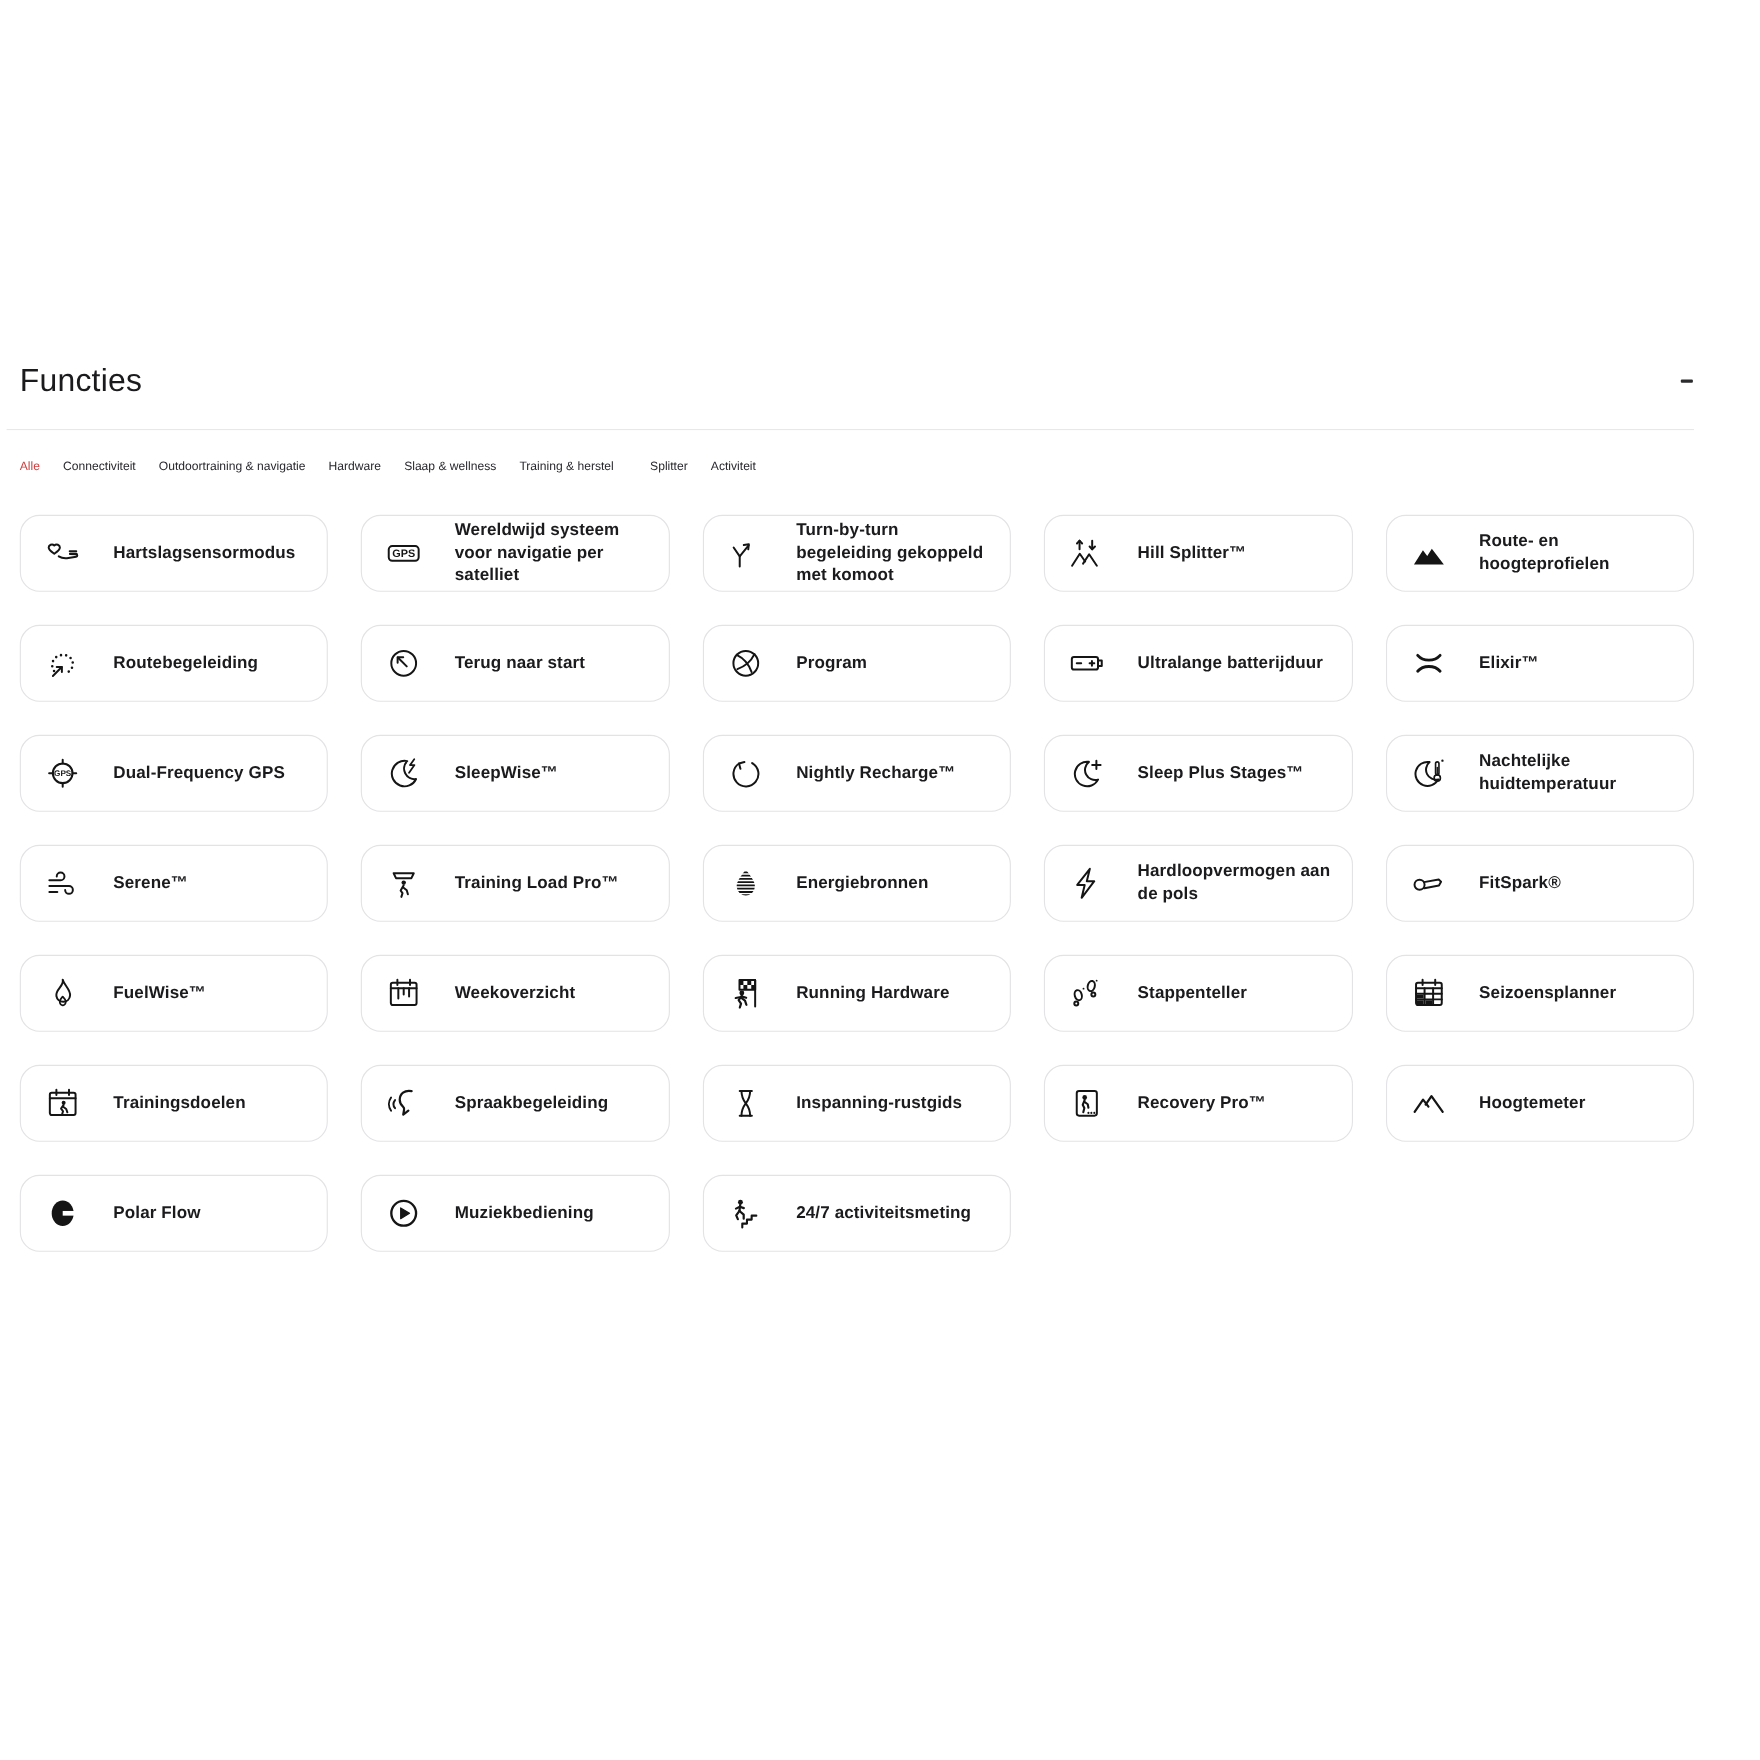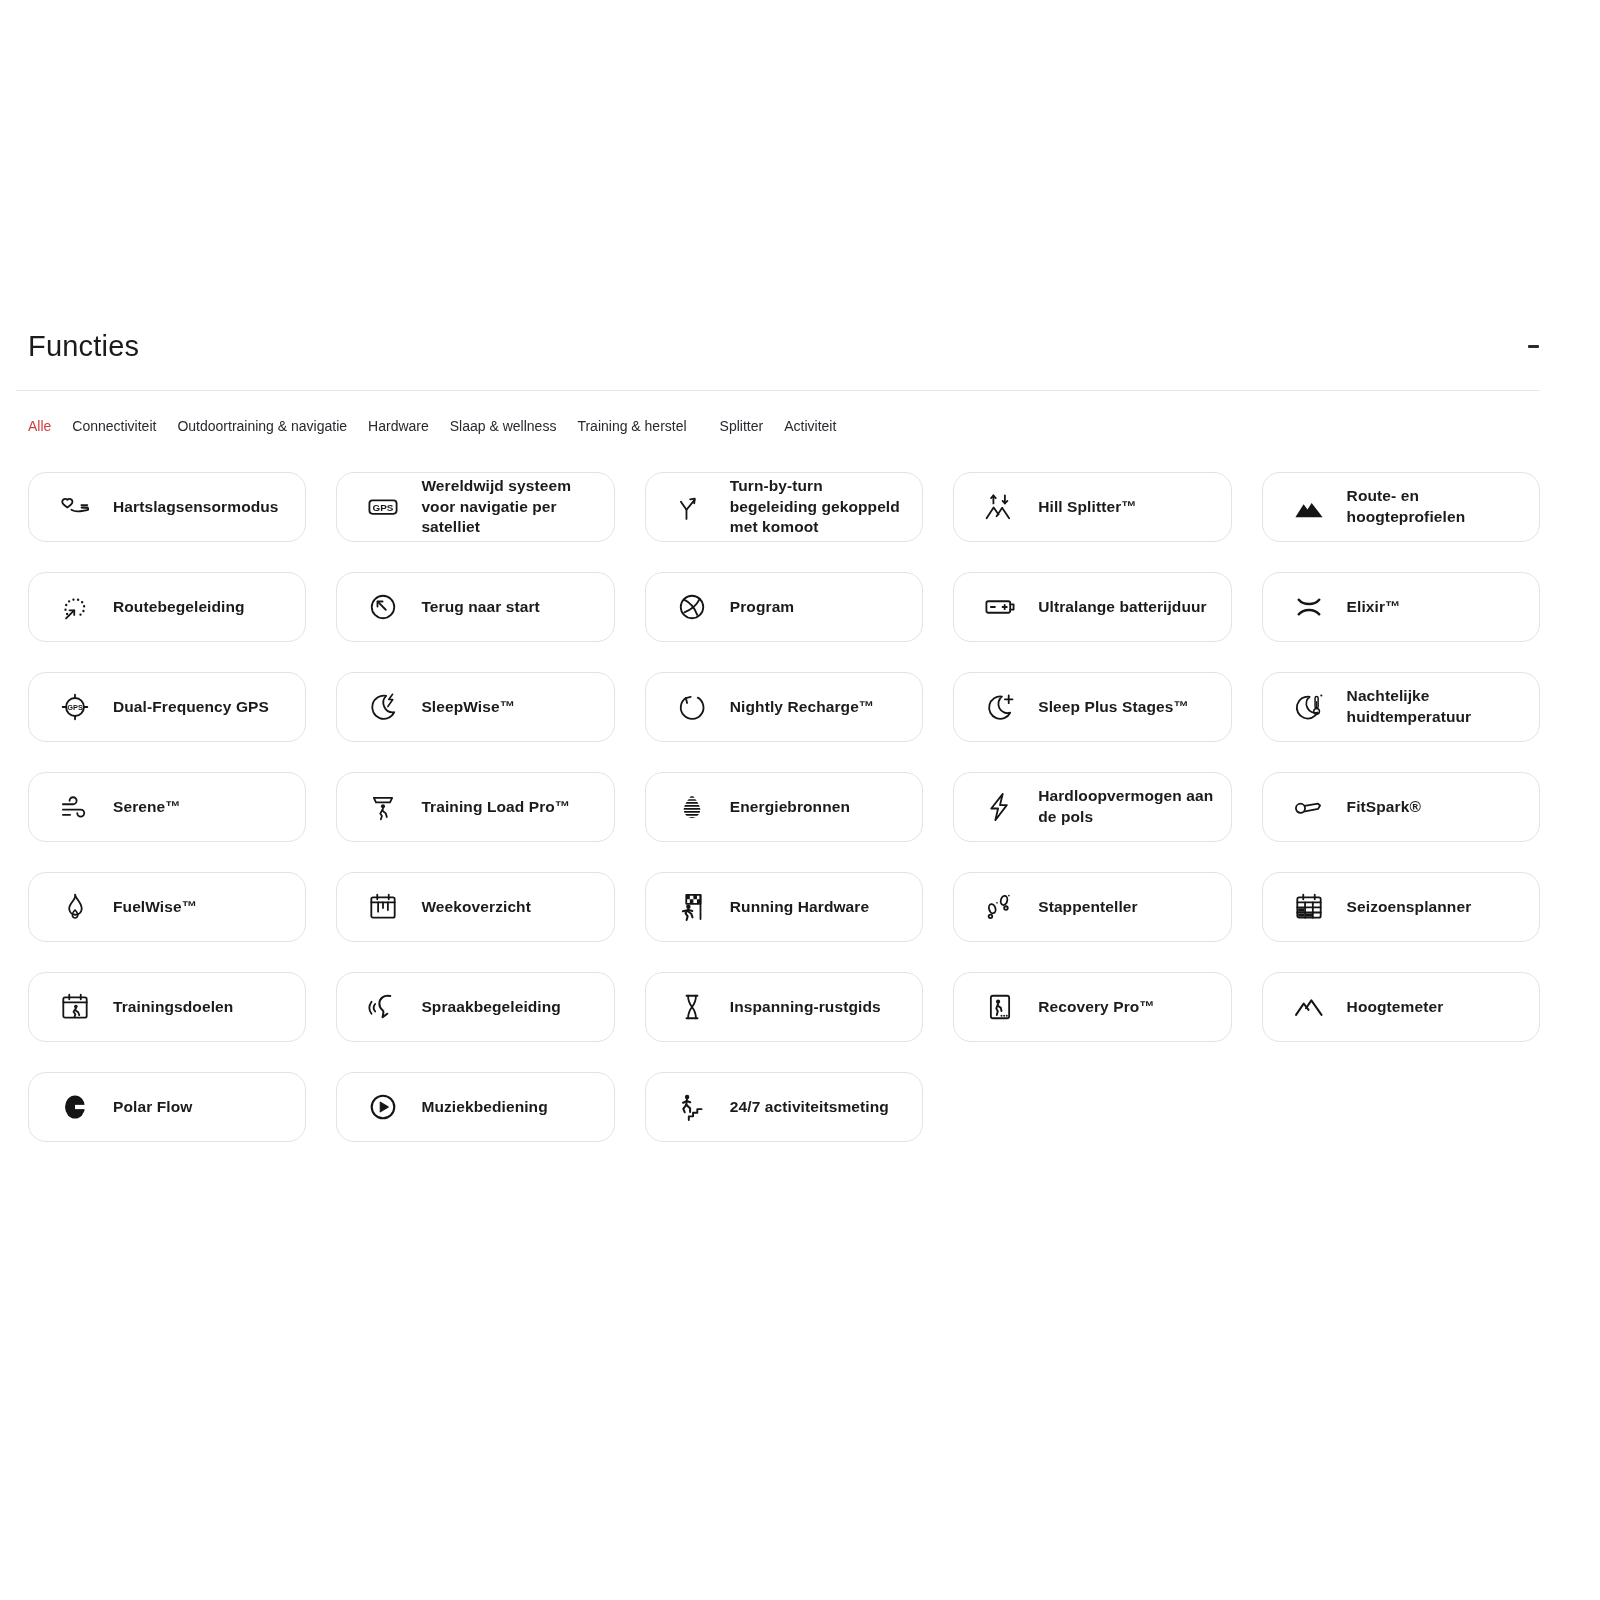--- a/index.html
+++ b/index.html
@@ -1,39 +1,39 @@
 <!DOCTYPE html>
 <html style="--accent: #cf3e3e;"><head>
 <meta charset="utf-8">
 <style>
   html,body{margin:0;padding:0;background:#fff;}
   body{
     width:1600px;height:1600px;position:relative;overflow:hidden;
     font-family:"Liberation Sans",sans-serif;color:#1d1d20;
     -webkit-font-smoothing:antialiased;
   }
-  .section{padding:330px 60px 0 28px;}
+  .section{padding:330px 60px 0 18px;}
   .sec-header{display:flex;align-items:center;justify-content:space-between;}
   .sec-title{font-size:29px;font-weight:500;letter-spacing:.2px;color:#1b1b1e;}
   .collapse-btn{width:14px;height:16px;display:flex;align-items:center;justify-content:center;cursor:pointer;}
   .collapse-bar{width:11px;height:3px;background:#2b2b2e;border-radius:1px;}
   .divider{height:1px;background:#e8e8ea;margin-top:27px;margin-left:-12px;}
-  .tabs{display:flex;align-items:center;gap:21px;margin-top:27px;font-size:14px;color:#28282e;}
+  .tabs{display:flex;align-items:center;gap:21px;margin-top:27px;font-size:11px;color:#28282e;}
   .tab{cursor:pointer;white-space:nowrap;}
   .tab.active{color:var(--accent,#cf3e3e);}
   .tab:nth-child(7){margin-left:12px;}
   .grid{
     margin-top:38px;display:grid;grid-template-columns:repeat(5,1fr);
     column-gap:15px;row-gap:39px;gap:30px;
   }
   .card{
     height:70px;border:1px solid #e3e3e6;border-radius:18px;background:#fff;
     display:flex;align-items:center;padding:0 14px 0 21px;box-sizing:border-box;
   }
-  .card .icon{flex:0 0 42px;display:flex;align-items:center;justify-content:flex-end;}
+  .card .icon{flex:0 0 42px;display:flex;align-items:center;justify-content:flex-start;}
   .card .label{
     margin-left:21px;font-size:15.5px;font-weight:700;line-height:1.35;
     letter-spacing:.1px;color:#1b1b1e;
   }
 </style>
 </head>
 <body>
 
 <div class="section">
   <div class="sec-header">

